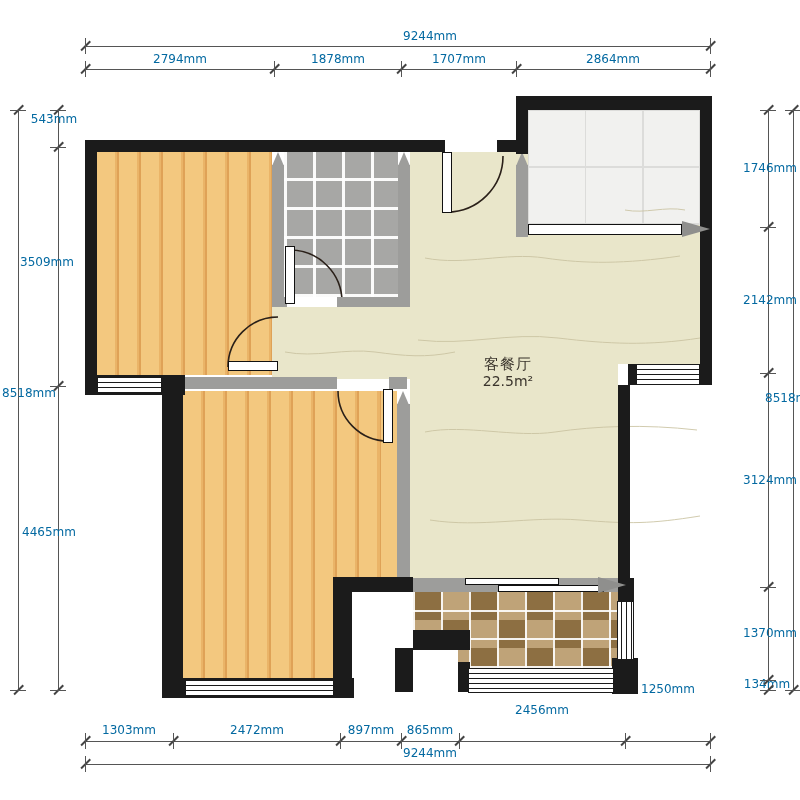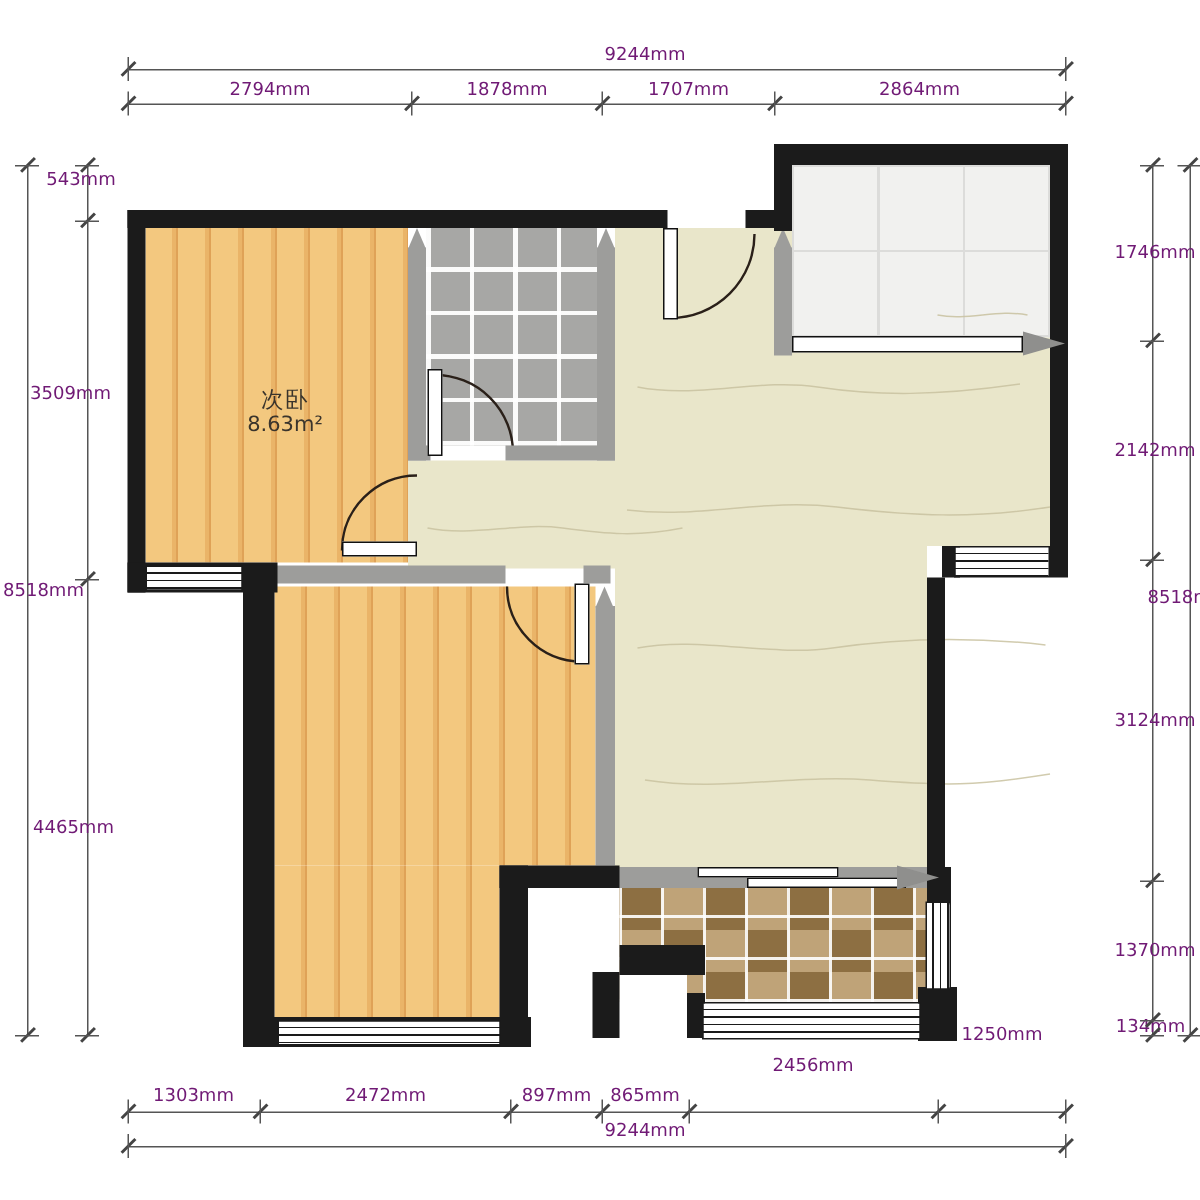--- a/index.html
+++ b/index.html
@@ -35,21 +35,21 @@
   .panel{position:absolute;background:#fff;border:1.5px solid #111;box-sizing:border-box}
   .slide{position:absolute;background:#fff;border:1px solid #111;box-sizing:border-box}
   .arrowR{position:absolute;width:0;height:0;border-top:8px solid transparent;
           border-bottom:8px solid transparent;border-left:28px solid #8f8f8d}
   
   .rlabel{position:absolute;text-align:center;color:#3a342c;line-height:1.15}
   .rname{font-size:15px;letter-spacing:1px}
   .rarea{font-size:14px}
   
   .dline{position:absolute;background:#555}
-  .dlabel{position:absolute;font-size:12px;color:#701a75;text-align:center;white-space:nowrap}
+  .dlabel{position:absolute;font-size:12px;color:#0369a1;text-align:center;white-space:nowrap}
   .slash{position:absolute;width:13px;height:1.5px;background:#444;transform:rotate(-45deg)}
   .stub{position:absolute;background:#555}
   svg{position:absolute;left:0;top:0;pointer-events:none}
 </style>
 </head>
 <body>
 
 <div class="abs" style="left:0;top:0;width:800px;height:800px">
 
   <div class="wood" style="left:97px;top:152px;width:175px;height:223px"></div>
@@ -123,23 +123,23 @@
   <div class="arrowR" style="left:682px;top:221px"></div>
   <div class="slide" style="left:465px;top:578px;width:94px;height:7px"></div>
   <div class="slide" style="left:498px;top:585px;width:106px;height:7px"></div>
   <div class="arrowR" style="left:598px;top:577px"></div>
 
   <div class="panel" style="left:442px;top:152px;width:10px;height:61px"></div>
   <div class="panel" style="left:285px;top:246px;width:10px;height:58px"></div>
   <div class="panel" style="left:228px;top:361px;width:50px;height:10px"></div>
   <div class="panel" style="left:383px;top:389px;width:10px;height:54px"></div>
 
-  <div class="rlabel" style="left:135px;top:258px;width:110px">
-    <div class="rname">次卧</div>
-    <div class="rarea"><span>8.63</span><span>m²</span></div>
+  <div class="rlabel" style="left:453px;top:356px;width:110px">
+    <div class="rname">客餐厅</div>
+    <div class="rarea"><span>22.5</span><span>m²</span></div>
   </div>
 </div>
 
 <div class="abs" id="dims" style="left:0;top:0;width:800px;height:800px">
 
   <div class="dline" style="left:85px;top:46px;width:625px;height:1px"></div>
   <div class="dline" style="left:85px;top:69px;width:625px;height:1px"></div>
   <div class="dlabel" style="left:355px;top:29px;width:150px">9244mm</div>
   <div class="dlabel" style="left:145px;top:52px;width:70px">2794mm</div>
   <div class="dlabel" style="left:303px;top:52px;width:70px">1878mm</div>
@@ -153,21 +153,21 @@
   <div class="dlabel" style="left:340px;top:723px;width:62px">897mm</div>
   <div class="dlabel" style="left:399px;top:723px;width:62px">865mm</div>
   <div class="dlabel" style="left:507px;top:703px;width:70px">2456mm</div>
   <div class="dlabel" style="left:633px;top:682px;width:70px">1250mm</div>
   <div class="dlabel" style="left:355px;top:746px;width:150px">9244mm</div>
 
   <div class="dline" style="left:18px;top:110px;width:1px;height:580px"></div>
   <div class="dline" style="left:58px;top:110px;width:1px;height:580px"></div>
   <div class="dlabel" style="left:24px;top:112px;width:60px">543mm</div>
   <div class="dlabel" style="left:14px;top:255px;width:66px">3509mm</div>
-  <div class="dlabel" style="left:16px;top:544px;width:66px">4465mm</div>
+  <div class="dlabel" style="left:16px;top:525px;width:66px">4465mm</div>
   <div class="dlabel" style="left:0px;top:386px;width:58px">8518mm</div>
 
   <div class="dline" style="left:768px;top:110px;width:1px;height:580px"></div>
   <div class="dline" style="left:793px;top:110px;width:1px;height:580px"></div>
   <div class="dlabel" style="left:742px;top:161px;width:56px">1746mm</div>
   <div class="dlabel" style="left:742px;top:293px;width:56px">2142mm</div>
   <div class="dlabel" style="left:742px;top:473px;width:56px">3124mm</div>
   <div class="dlabel" style="left:742px;top:626px;width:56px">1370mm</div>
   <div class="dlabel" style="left:742px;top:677px;width:50px">134mm</div>
   <div class="dlabel" style="left:765px;top:391px;width:70px;text-align:left">8518mm</div>

